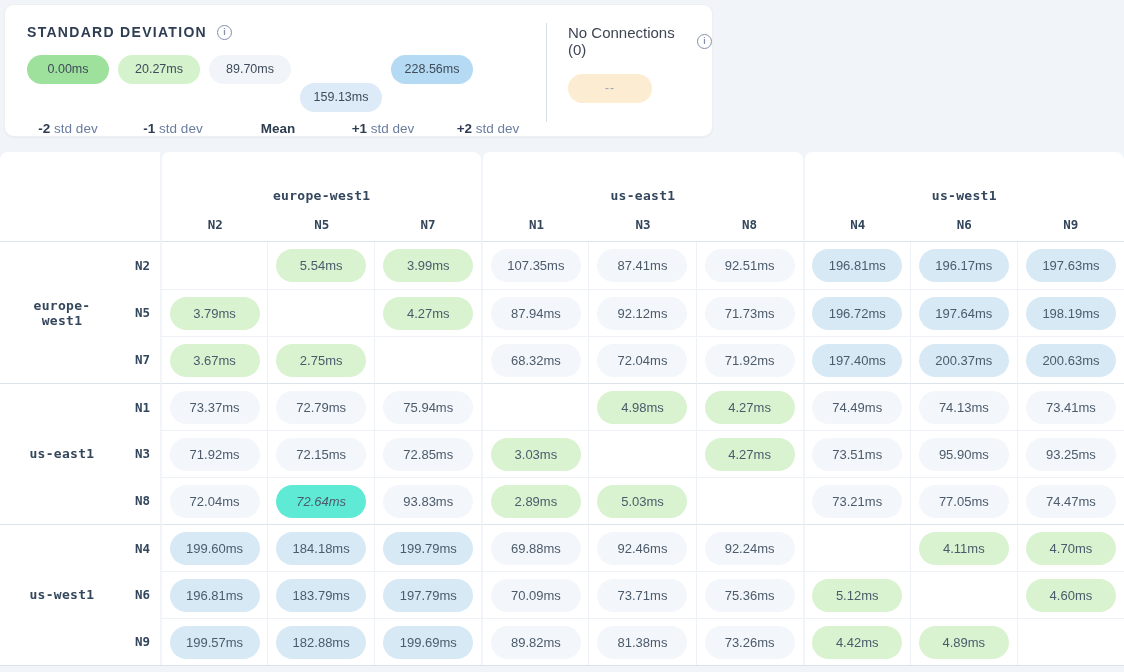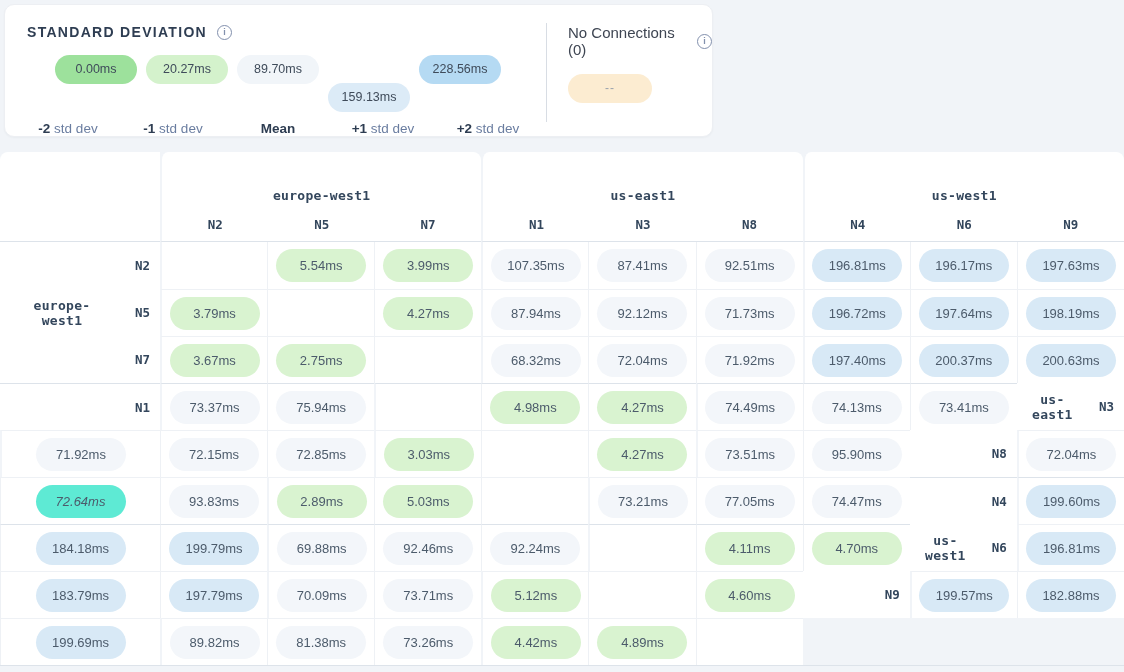--- a/index.html
+++ b/index.html
@@ -30,21 +30,21 @@
   .std-section{padding:19px 0 0 22px;}
   .std-title-row{display:flex;align-items:center;gap:10px;}
   .std-title{
     font-size:14px;font-weight:700;letter-spacing:1.3px;color:var(--navy);
   }
   .info-icon{
     width:15px;height:15px;border:1.5px solid var(--icon);border-radius:50%;
     display:inline-flex;align-items:center;justify-content:center;
     font-size:9px;font-weight:700;color:var(--icon);flex:none;cursor:pointer;
   }
-  .chips-row{display:flex;gap:9px;margin-top:15px;justify-content:center;}
+  .chips-row{display:flex;gap:9px;margin-top:15px;}
   .chip{
     width:82px;height:29px;line-height:29px;border-radius:15px;
     text-align:center;font-size:12.5px;color:#3f4b5a;flex:none;
   }
   .labels-row{display:flex;gap:23px;margin-top:9px;}
   .chip-label{width:82px;text-align:center;font-size:13.5px;flex:none;white-space:nowrap;}
   .chip-label b{color:var(--navy);font-weight:700;}
   .chip-label span{color:var(--muted);}
   .divider{width:1px;background:#d8dde4;margin:18px 21px 14px 17px;}
   .noconn-section{padding-top:19px;}
@@ -252,20 +252,23 @@
       <div class="pill" style="background: rgb(216, 233, 246);">200.63ms</div>
     </div>
     <div class="row-head gtop">
       <div class="rh-region"></div>
       <div class="rh-node">N1</div>
     </div>
     <div class="cell gb gtop">
       <div class="pill" style="background: rgb(243, 246, 250);">73.37ms</div>
     </div>
     <div class="cell cb gtop">
+      <div class="pill" style="background: rgb(243, 246, 250);">72.79ms</div>
+    </div>
+    <div class="cell cb gtop">
       <div class="pill" style="background: rgb(243, 246, 250);">75.94ms</div>
     </div>
     <div class="cell gb gtop"></div>
     <div class="cell cb gtop">
       <div class="pill" style="background: rgb(217, 243, 208);">4.98ms</div>
     </div>
     <div class="cell cb gtop">
       <div class="pill" style="background: rgb(217, 243, 208);">4.27ms</div>
     </div>
     <div class="cell gb gtop">
@@ -296,20 +299,23 @@
     <div class="cell cb rt"></div>
     <div class="cell cb rt">
       <div class="pill" style="background: rgb(217, 243, 208);">4.27ms</div>
     </div>
     <div class="cell gb rt">
       <div class="pill" style="background: rgb(243, 246, 250);">73.51ms</div>
     </div>
     <div class="cell cb rt">
       <div class="pill" style="background: rgb(243, 246, 250);">95.90ms</div>
     </div>
+    <div class="cell cb rt">
+      <div class="pill" style="background: rgb(243, 246, 250);">93.25ms</div>
+    </div>
     <div class="row-head">
       <div class="rh-region"></div>
       <div class="rh-node">N8</div>
     </div>
     <div class="cell gb rt">
       <div class="pill" style="background: rgb(243, 246, 250);">72.04ms</div>
     </div>
     <div class="cell cb rt">
       <div class="pill" style="background: #5eead4; font-style: italic;">72.64ms</div>
     </div>
@@ -372,20 +378,23 @@
       <div class="pill" style="background: rgb(216, 233, 246);">183.79ms</div>
     </div>
     <div class="cell cb rt">
       <div class="pill" style="background: rgb(216, 233, 246);">197.79ms</div>
     </div>
     <div class="cell gb rt">
       <div class="pill" style="background: rgb(243, 246, 250);">70.09ms</div>
     </div>
     <div class="cell cb rt">
       <div class="pill" style="background: rgb(243, 246, 250);">73.71ms</div>
+    </div>
+    <div class="cell cb rt">
+      <div class="pill" style="background: rgb(243, 246, 250);">75.36ms</div>
     </div>
     <div class="cell gb rt">
       <div class="pill" style="background: rgb(217, 243, 208);">5.12ms</div>
     </div>
     <div class="cell cb rt"></div>
     <div class="cell cb rt">
       <div class="pill" style="background: rgb(217, 243, 208);">4.60ms</div>
     </div>
     <div class="row-head">
       <div class="rh-region"></div>

